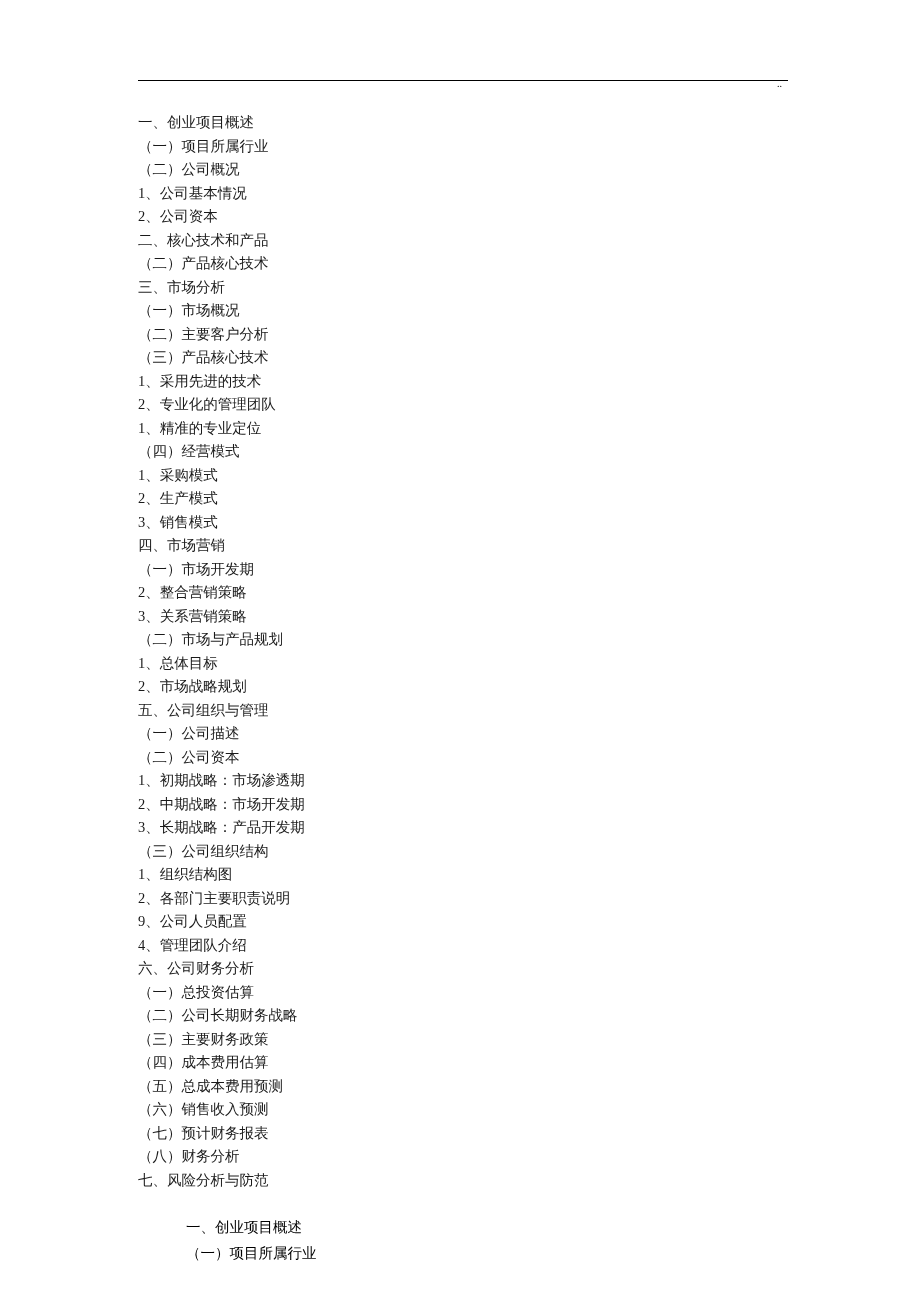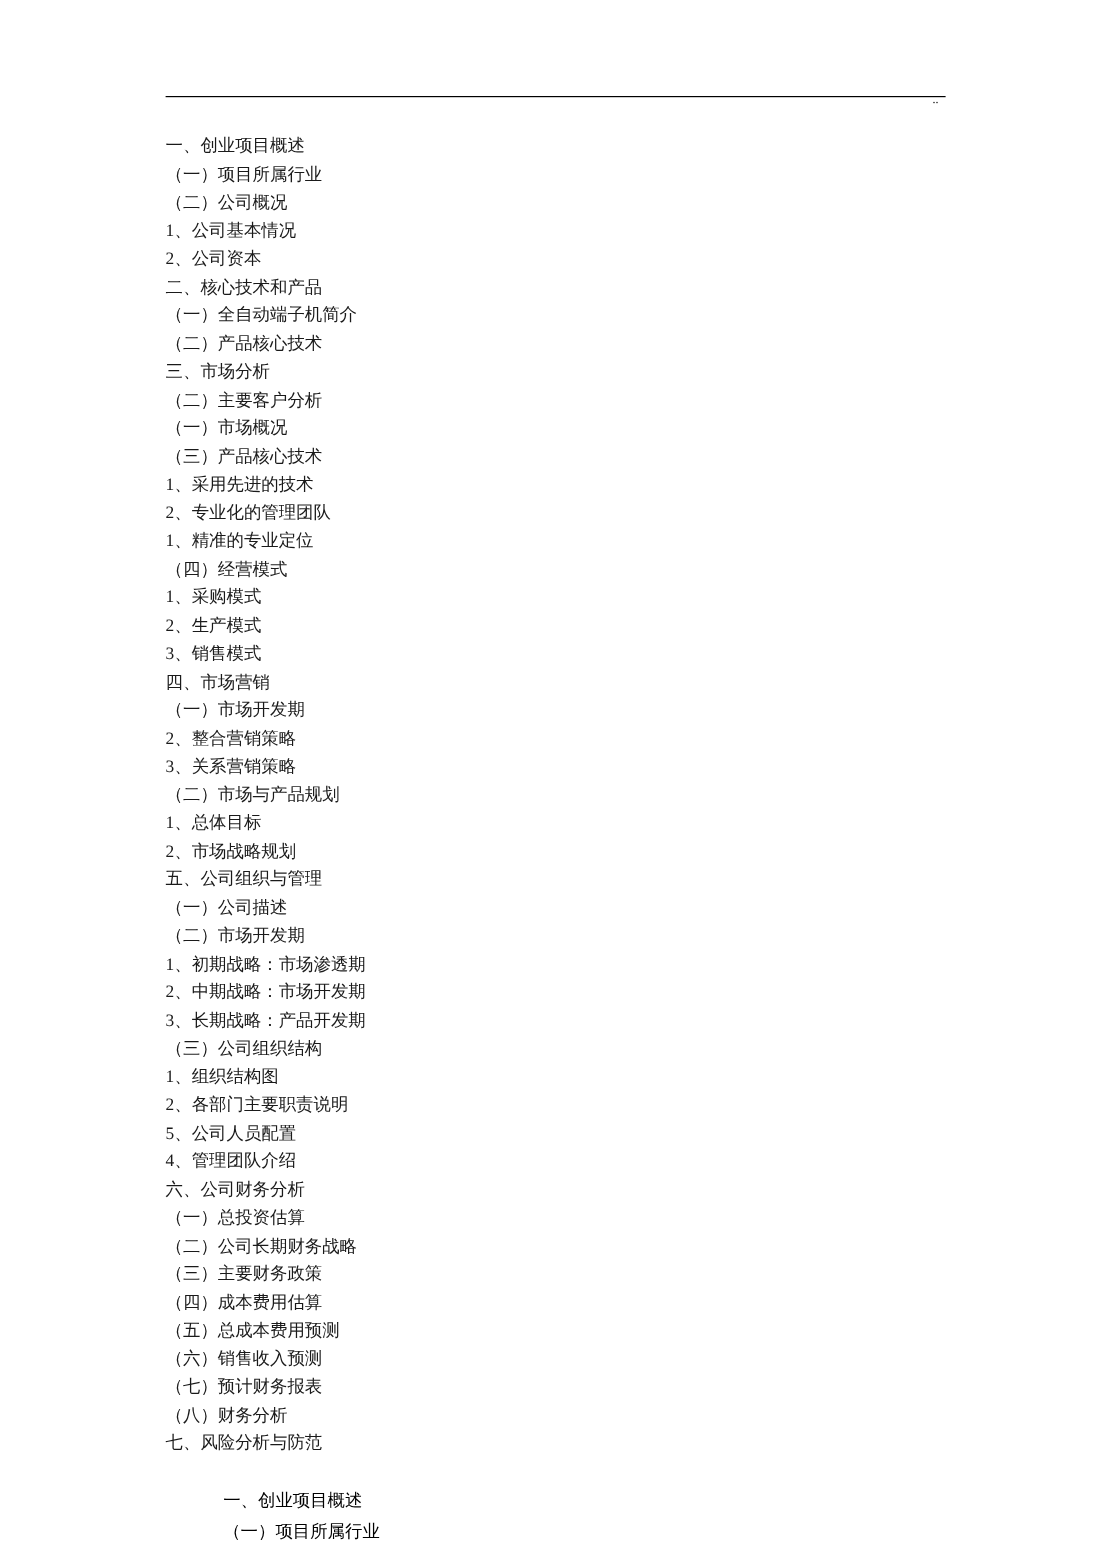--- a/index.html
+++ b/index.html
@@ -53,50 +53,49 @@
   <span class="top-right-dots">..</span>
   <hr class="rule">
 
   <div class="toc">
     <div class="toc-item">一、创业项目概述</div>
     <div class="toc-item">（一）项目所属行业</div>
     <div class="toc-item">（二）公司概况</div>
     <div class="toc-item">1、公司基本情况</div>
     <div class="toc-item">2、公司资本</div>
     <div class="toc-item">二、核心技术和产品</div>
-    <div class="toc-item">（一）全自动端子机简介</div>
     <div class="toc-item">（二）产品核心技术</div>
     <div class="toc-item">三、市场分析</div>
+    <div class="toc-item">（一）市场概况</div>
     <div class="toc-item">（二）主要客户分析</div>
-    <div class="toc-item">（一）市场概况</div>
     <div class="toc-item">（三）产品核心技术</div>
     <div class="toc-item">1、采用先进的技术</div>
     <div class="toc-item">2、专业化的管理团队</div>
     <div class="toc-item">1、精准的专业定位</div>
     <div class="toc-item">（四）经营模式</div>
     <div class="toc-item">1、采购模式</div>
     <div class="toc-item">2、生产模式</div>
     <div class="toc-item">3、销售模式</div>
     <div class="toc-item">四、市场营销</div>
     <div class="toc-item">（一）市场开发期</div>
     <div class="toc-item">2、整合营销策略</div>
     <div class="toc-item">3、关系营销策略</div>
     <div class="toc-item">（二）市场与产品规划</div>
     <div class="toc-item">1、总体目标</div>
     <div class="toc-item">2、市场战略规划</div>
     <div class="toc-item">五、公司组织与管理</div>
     <div class="toc-item">（一）公司描述</div>
-    <div class="toc-item">（二）市场开发期</div>
+    <div class="toc-item">（二）公司资本</div>
     <div class="toc-item">1、初期战略：市场渗透期</div>
     <div class="toc-item">2、中期战略：市场开发期</div>
     <div class="toc-item">3、长期战略：产品开发期</div>
     <div class="toc-item">（三）公司组织结构</div>
     <div class="toc-item">1、组织结构图</div>
     <div class="toc-item">2、各部门主要职责说明</div>
-    <div class="toc-item">5、公司人员配置</div>
+    <div class="toc-item">9、公司人员配置</div>
     <div class="toc-item">4、管理团队介绍</div>
     <div class="toc-item">六、公司财务分析</div>
     <div class="toc-item">（一）总投资估算</div>
     <div class="toc-item">（二）公司长期财务战略</div>
     <div class="toc-item">（三）主要财务政策</div>
     <div class="toc-item">（四）成本费用估算</div>
     <div class="toc-item">（五）总成本费用预测</div>
     <div class="toc-item">（六）销售收入预测</div>
     <div class="toc-item">（七）预计财务报表</div>
     <div class="toc-item">（八）财务分析</div>

